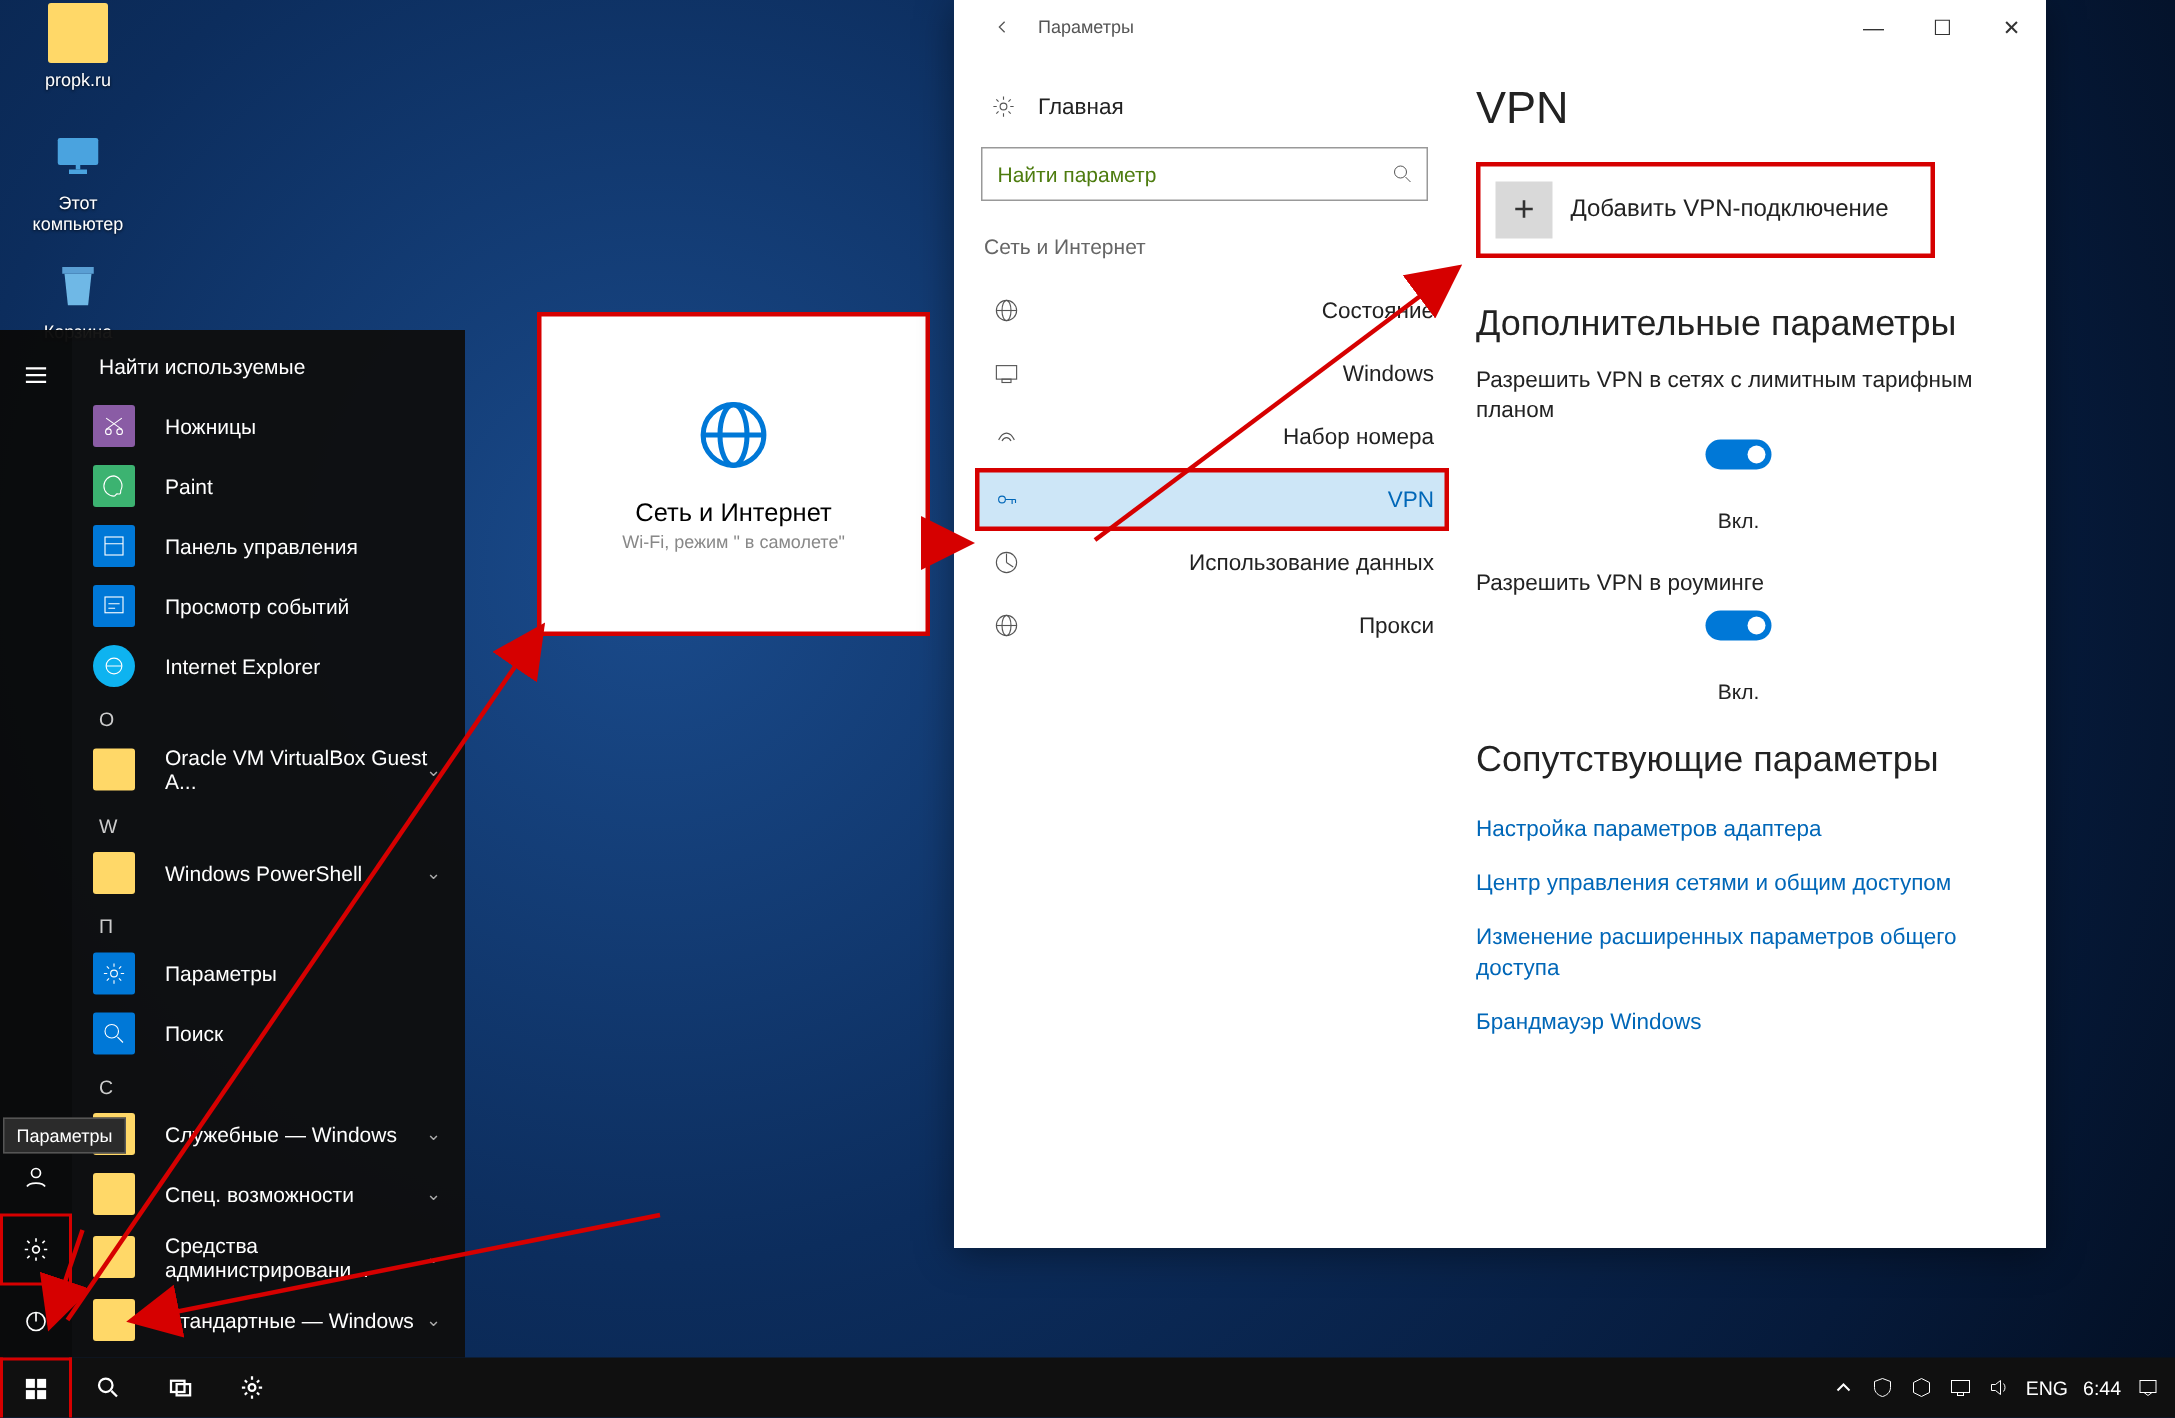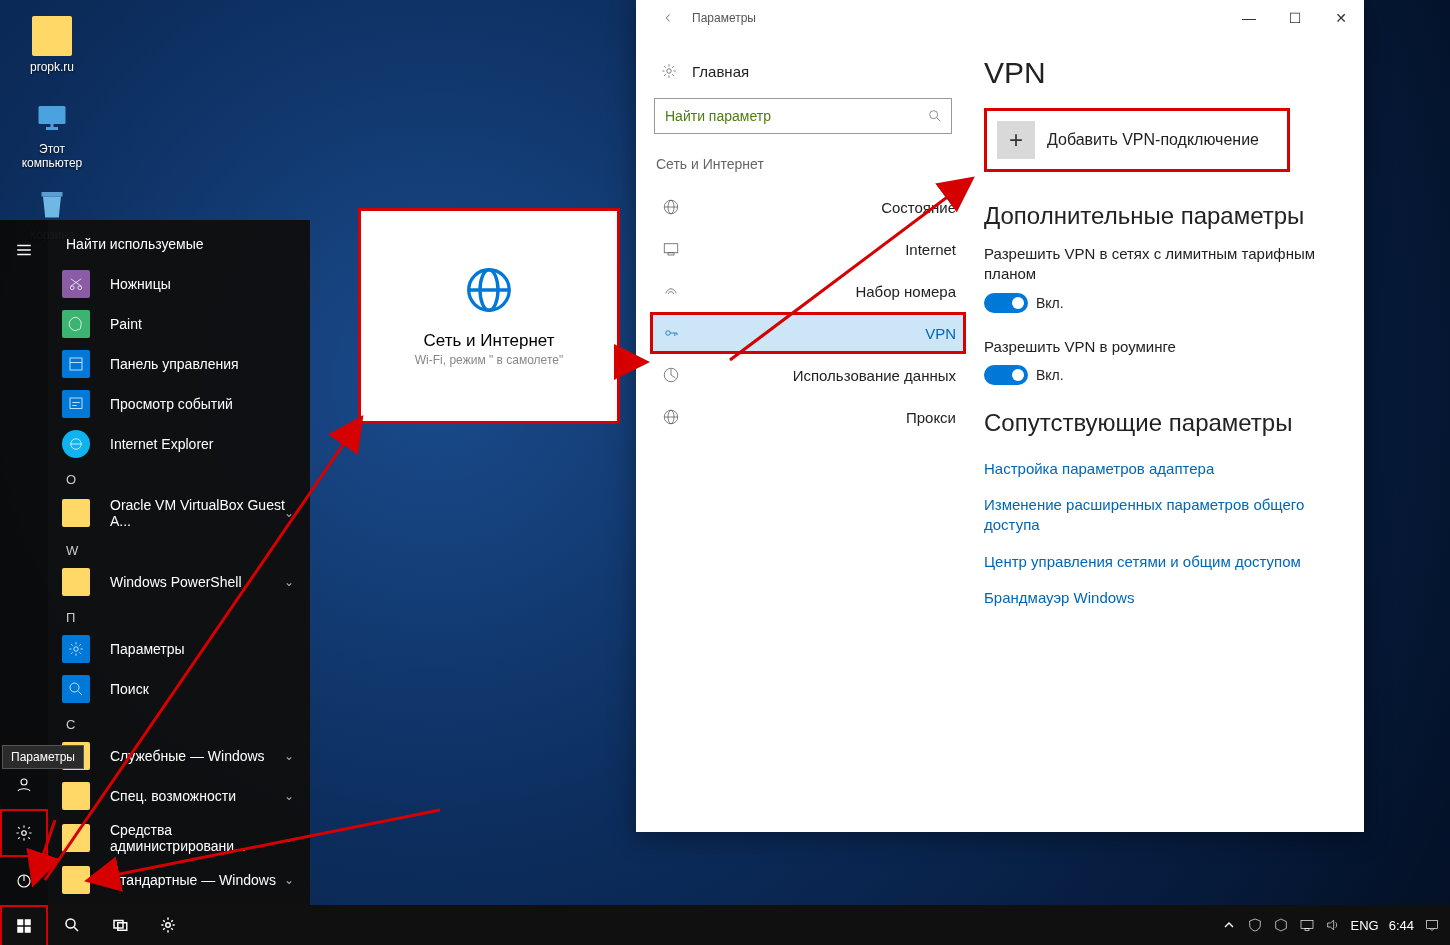--- a/index.html
+++ b/index.html
@@ -19,21 +19,20 @@
   }
   
   .desktop-icon {
     position: absolute;
     width: 80px;
     text-align: center;
     color: #fff;
     font-size: 12px;
     text-shadow: 0 1px 2px rgba(0,0,0,0.8);
     cursor: pointer;
-    margin-top: 14px;
   }
   .desktop-icon .d-ico {
     width: 40px;
     height: 40px;
     margin: 0 auto 4px;
     display: flex;
     align-items: center;
     justify-content: center;
   }
   .d-folder { background: #ffd868; border-radius: 2px; }
@@ -268,22 +267,23 @@
     display: flex; align-items: center; justify-content: center;
     font-size: 24px; color: #333;
   }
   .sw-content h2 {
     font-weight: 300;
     font-size: 24px;
     margin: 18px 0 14px 0;
   }
   .opt-label { font-size: 15px; margin-bottom: 8px; line-height: 1.35;}
   .toggle {
-    display: flex; align-items: center; gap: 8px;
+    display: flex; align-items: center; gap: 26px;
     margin-bottom: 24px;
+    flex-direction: column;
   }
   .toggle-switch {
     width: 44px; height: 20px;
     background: #0078d7;
     border-radius: 10px;
     position: relative;
     cursor: pointer;
   }
   .toggle-switch::after {
     content: "";
@@ -525,21 +525,21 @@
               <ellipse cx="12" cy="12" rx="4" ry="9"></ellipse>
               <line x1="3" y1="12" x2="21" y2="12"></line>
             </svg>
           <span>Состояние</span>
         </div>
         <div class="nav-item">
           <svg viewBox="0 0 24 24">
               <rect x="3" y="5" width="18" height="12"></rect>
               <rect x="8" y="17" width="8" height="3"></rect>
             </svg>
-          <span>Internet</span>
+          <span>Windows</span>
         </div>
         <div class="nav-item">
           <svg viewBox="0 0 24 24">
               <path d="M5 15c4-8 10-8 14 0"></path>
               <path d="M8 16c2-4 6-4 8 0"></path>
             </svg>
           <span>Набор номера</span>
         </div>
         <div class="nav-item selected">
           <svg viewBox="0 0 24 24">
@@ -579,22 +579,22 @@
           <span class="toggle-text">Вкл.</span>
         </div>
         <div class="opt-label">Разрешить VPN в роуминге</div>
         <div class="toggle">
           <div class="toggle-switch"></div>
           <span class="toggle-text">Вкл.</span>
         </div>
 
         <h2>Сопутствующие параметры</h2>
         <span class="link">Настройка параметров адаптера</span>
+        <span class="link">Центр управления сетями и общим доступом</span>
         <span class="link">Изменение расширенных параметров общего доступа</span>
-        <span class="link">Центр управления сетями и общим доступом</span>
         <span class="link">Брандмауэр Windows</span>
       </div>
     </div>
   </div>
 
   <svg class="anno-svg" width="1450" height="945">
     <defs>
       <marker id="ah" markerWidth="12" markerHeight="12" refX="10" refY="6" orient="auto">
         <path d="M0 0 L12 6 L0 12 z" fill="#d60000"></path>
       </marker>

